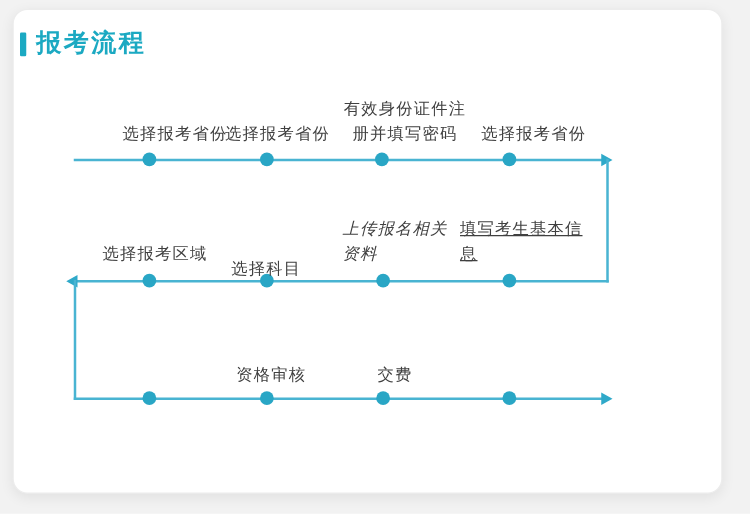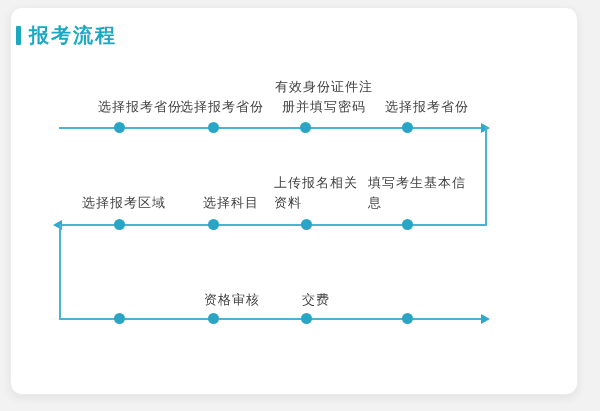--- a/index.html
+++ b/index.html
@@ -60,25 +60,25 @@
   
   .lbl{
     position:absolute;color:#404040;font-size:13px;line-height:20px;
     letter-spacing:1px;white-space:pre-line;
   }
   .l11{left:98px;top:97px;}
   .l12{left:180px;top:97px;}
   .l13{left:275px;top:77px;text-align:center;}
   .l14{left:385px;top:97px;}
   .l21{left:82px;top:193px;}
-  .l22{left:185px;top:193px;margin-left:18px;}
-  .l23{left:274px;top:173px;}
-  .l24{left:368px;top:173px;}
+  .l22{left:185px;top:205px;}
+  .l23{left:274px;top:173px;font-style:italic;}
+  .l24{left:368px;top:173px;text-decoration:underline;}
   .l31{left:92px;top:272px;}
-  .l32{left:204px;top:290px;}
+  .l32{left:189px;top:290px;}
   .l33{left:302px;top:290px;}
   .l34{left:375px;top:290px;}
 </style>
 </head>
 <body>
 
 <div class="page">
   <div class="card"></div>
 
   <div class="card-title">

